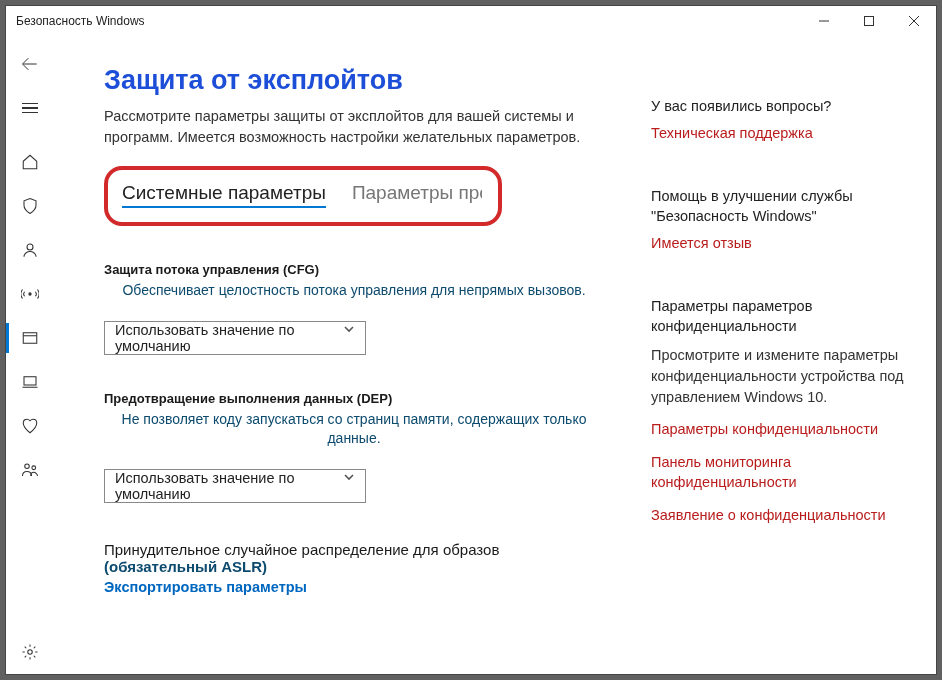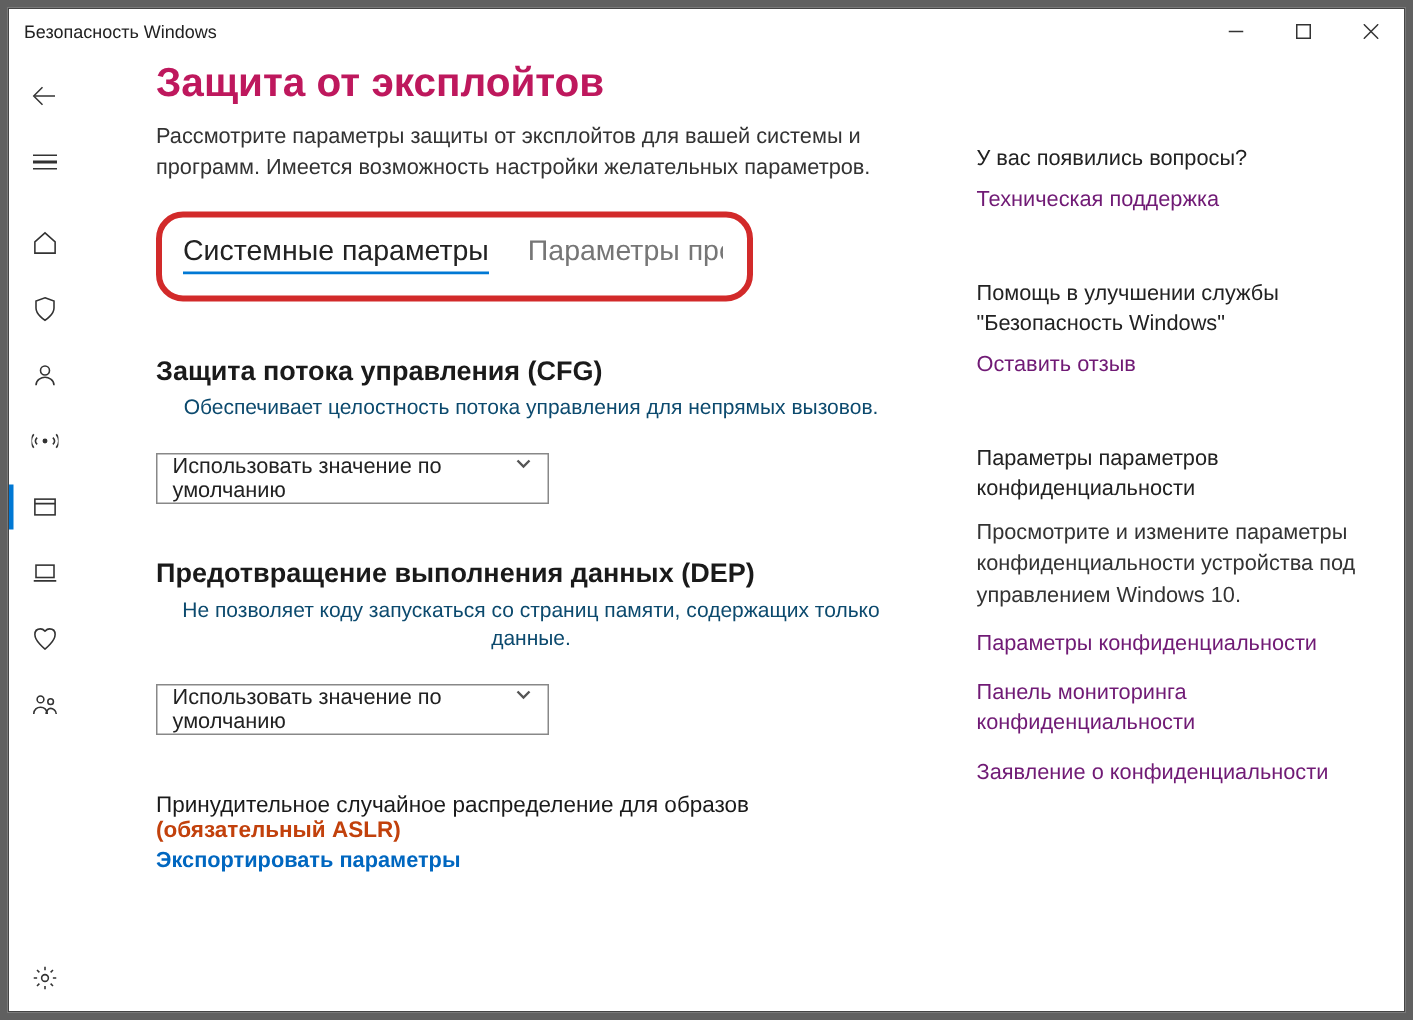--- a/index.html
+++ b/index.html
@@ -57,68 +57,68 @@
   .rail-spacer { flex: 1; }
   .hamburger-lines { display:flex; flex-direction:column; gap:3px; }
   .hamburger-lines span { display:block; width:16px; height:1.5px; background:#333; }
   .content { flex: 1; display: flex; overflow: hidden; }
   .main {
     flex: 1;
     padding: 0 20px 10px 50px;
     overflow: hidden;
     position: relative;
   }
-  .page-title { font-size: 27px; font-weight: 600; color: #be185d; margin-top: 4px; }
+  .page-title { font-size: 27px; font-weight: 600; color: #1d4ed8; margin-top: 29px; }
   .page-desc { font-size: 14.5px; color: #333; margin-top: 10px; line-height: 1.45; max-width: 480px; }
   .tabs-outline {
     border: 4px solid #d22a2a;
     border-radius: 18px;
     margin-top: 18px;
     padding: 12px 16px 14px 14px;
     width: 398px;
     position: relative;
   }
   .tabs-row { display: flex; gap: 26px; white-space: nowrap; overflow:hidden; }
   .tab {
     font-size: 19px;
     color: #767676;
     padding-bottom: 2px;
   }
   .tab.active { color: #222; border-bottom: 2px solid #0078d4; }
   .setting-block { margin-top: 36px; max-width: 500px; }
-  .setting-title { font-size: 18px; font-weight: 600; color: #1a1a1a; }
+  .setting-title { font-size: 13px; font-weight: 600; color: #1a1a1a; }
   .setting-desc { font-size: 14px; color: #0c4a6e; margin-top: 4px; line-height: 1.4; text-align: center; }
   .dropdown {
     margin-top: 20px;
     width: 262px; height: 34px;
     border: 1.5px solid #888;
     display: flex; align-items: flex-start; justify-content: space-between;
     padding: 0 10px;
     font-size: 14.5px; color: #222;
   }
   .dropdown .chev { width: 12px; height: 12px; }
   .dropdown .chev svg { width:12px; height:12px; stroke:#555; fill:none; stroke-width:1.6; }
   .export-link {
     color: #0067c0;
     font-size: 14.5px;
     margin-top: 4px;
     display: inline-block;
     font-weight: bold;
   }
   .cutoff-title { font-size: 15px; font-weight: 400; color: #1a1a1a; margin-top: 38px; }
-  .cutoff-sub { font-size: 15px; font-weight: 600; color: #c2410c; }
+  .cutoff-sub { font-size: 15px; font-weight: 600; color: #0c4a6e; }
   .aside {
     width: 285px;
     padding: 60px 24px 0 0;
     font-size: 14.5px;
   }
   .aside-section { margin-bottom: 42px; }
   .aside-heading { color: #222; line-height:1.4; margin-bottom: 8px; }
   .aside-text { color: #333; line-height: 1.45; margin-bottom: 12px; }
-  .aside-link { color: #701a75; display: block; margin-bottom: 14px; line-height:1.35; }
+  .aside-link { color: #b91c1c; display: block; margin-bottom: 14px; line-height:1.35; }
   .back-arrow svg { width:20px; height:20px; stroke:#333; fill:none; stroke-width:1.2; }
 </style>
 </head>
 <body>
 
 <div class="window">
 
   <div class="titlebar">
     <span>Безопасность Windows</span>
     <div class="titlebar-buttons">
@@ -257,21 +257,21 @@
         <a class="export-link">Экспортировать параметры</a>
       </div>
 
       <div class="aside">
         <div class="aside-section">
           <div class="aside-heading">У вас появились вопросы?</div>
           <a class="aside-link">Техническая поддержка</a>
         </div>
         <div class="aside-section">
           <div class="aside-heading">Помощь в улучшении службы "Безопасность Windows"</div>
-          <a class="aside-link">Оставить отзыв</a>
+          <a class="aside-link">Имеется отзыв</a>
         </div>
         <div class="aside-section">
           <div class="aside-heading">Параметры параметров конфиденциальности</div>
           <div class="aside-text">Просмотрите и измените параметры конфиденциальности устройства под управлением Windows 10.</div>
           <a class="aside-link">Параметры конфиденциальности</a>
           <a class="aside-link">Панель мониторинга конфиденциальности</a>
           <a class="aside-link">Заявление о конфиденциальности</a>
         </div>
       </div>
 

